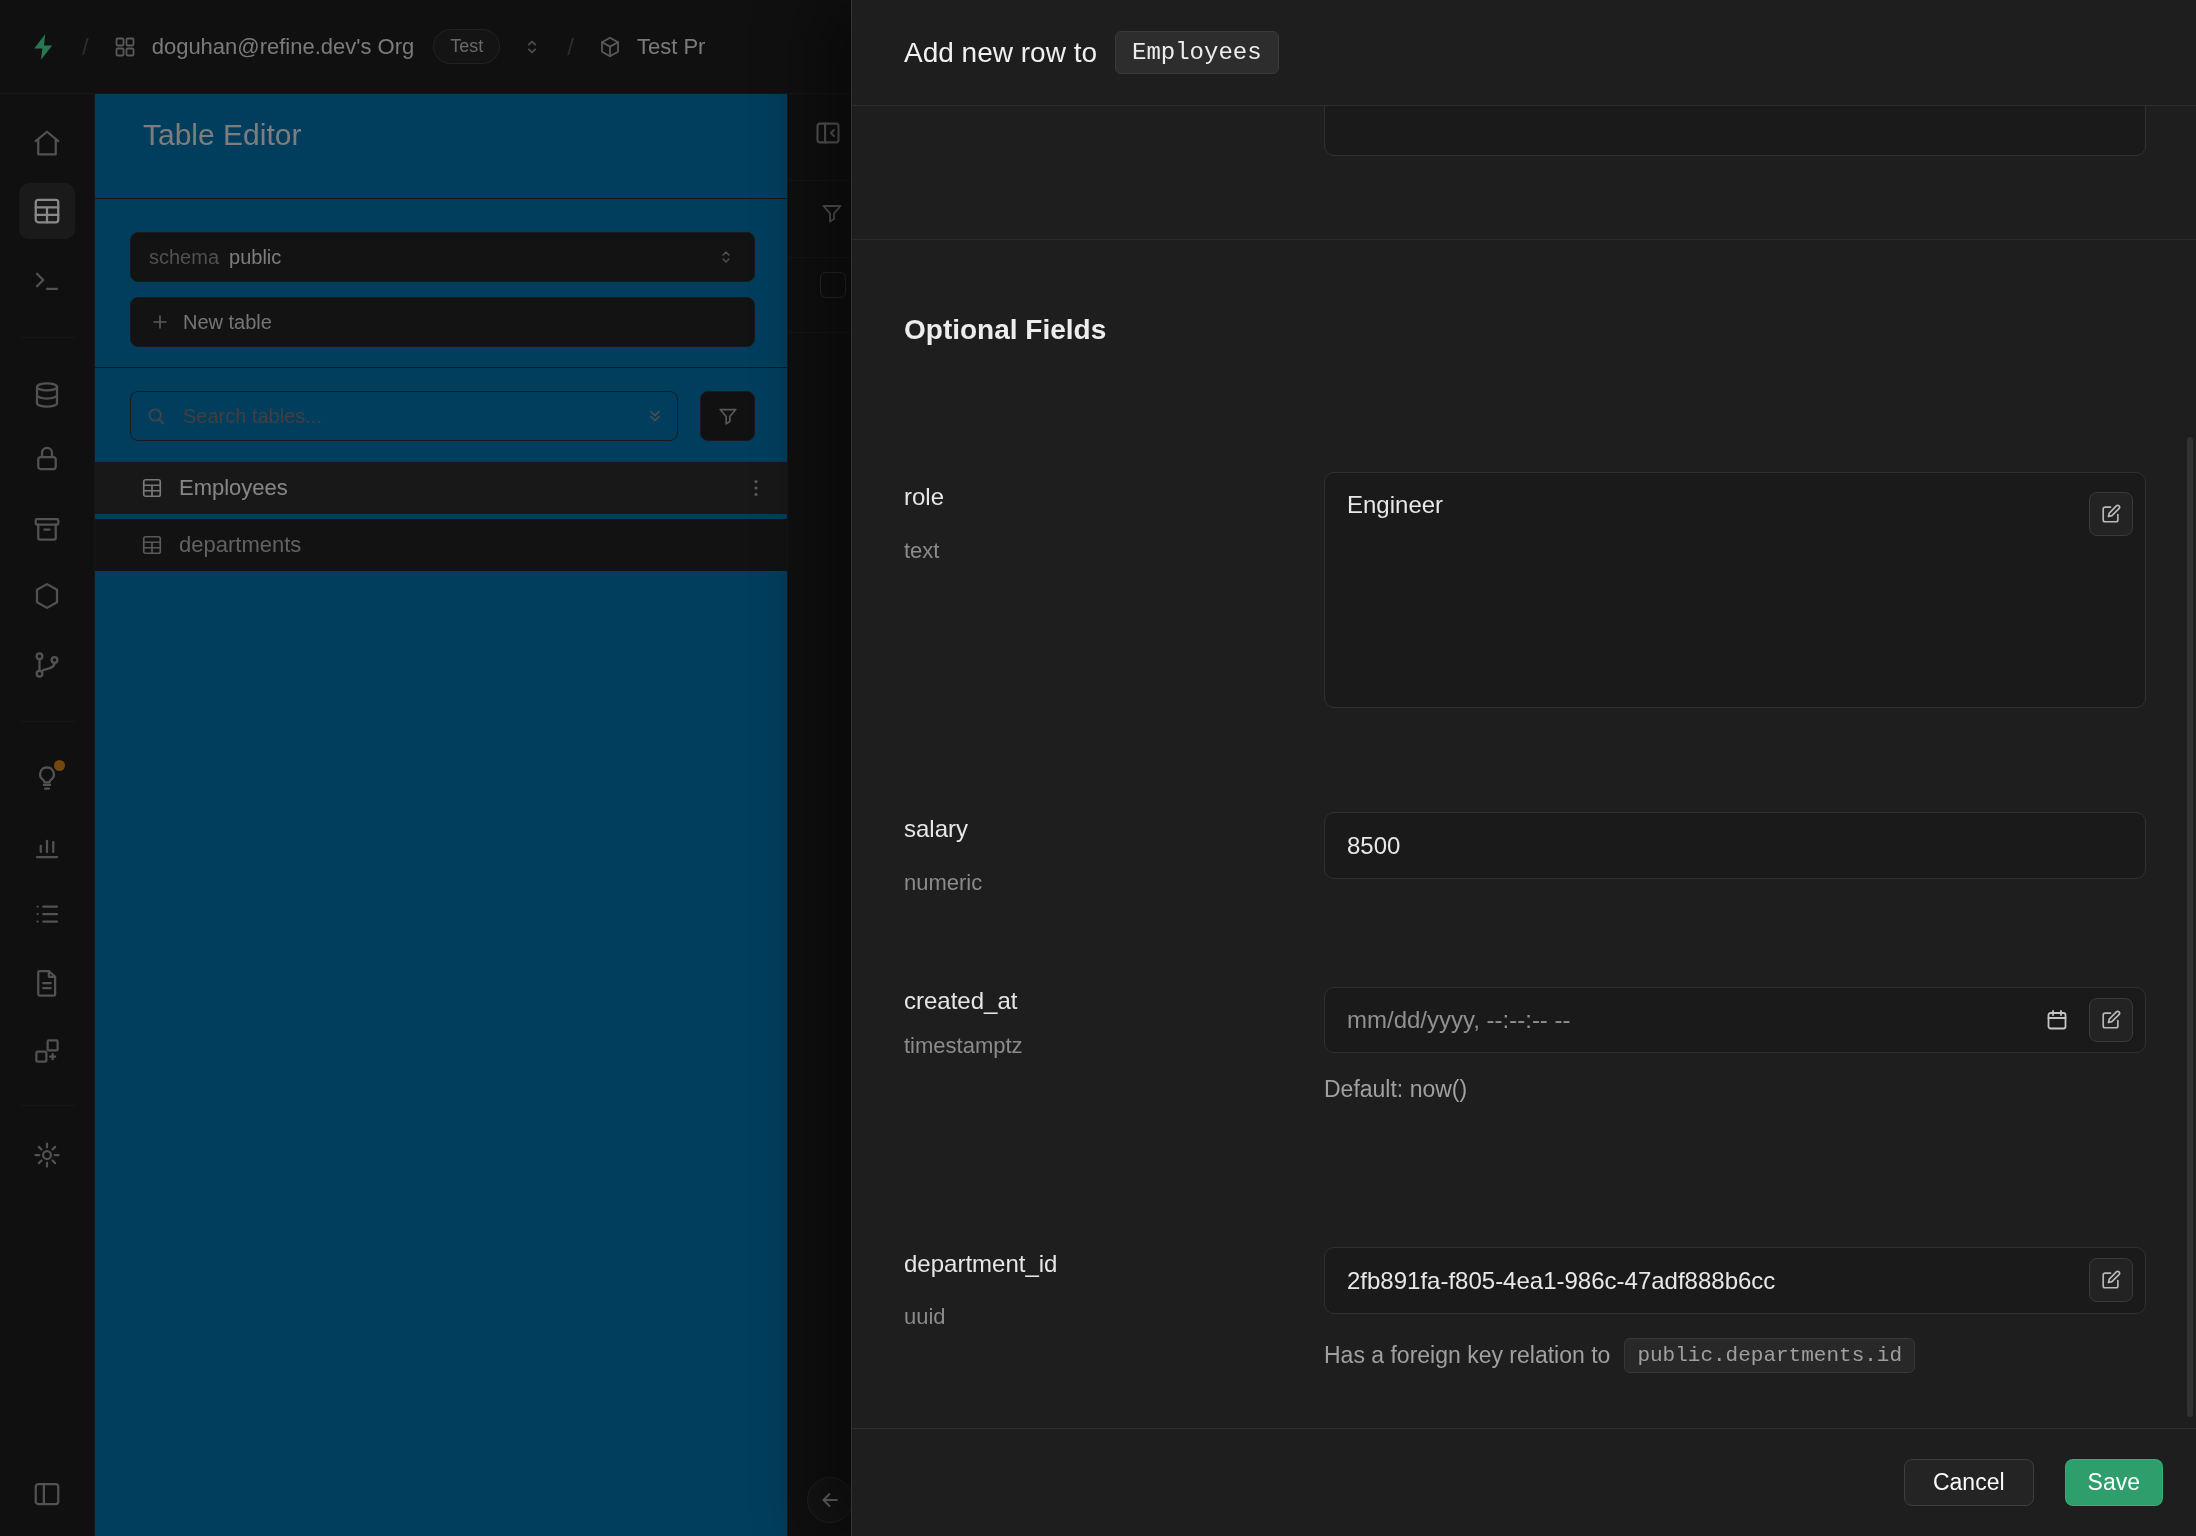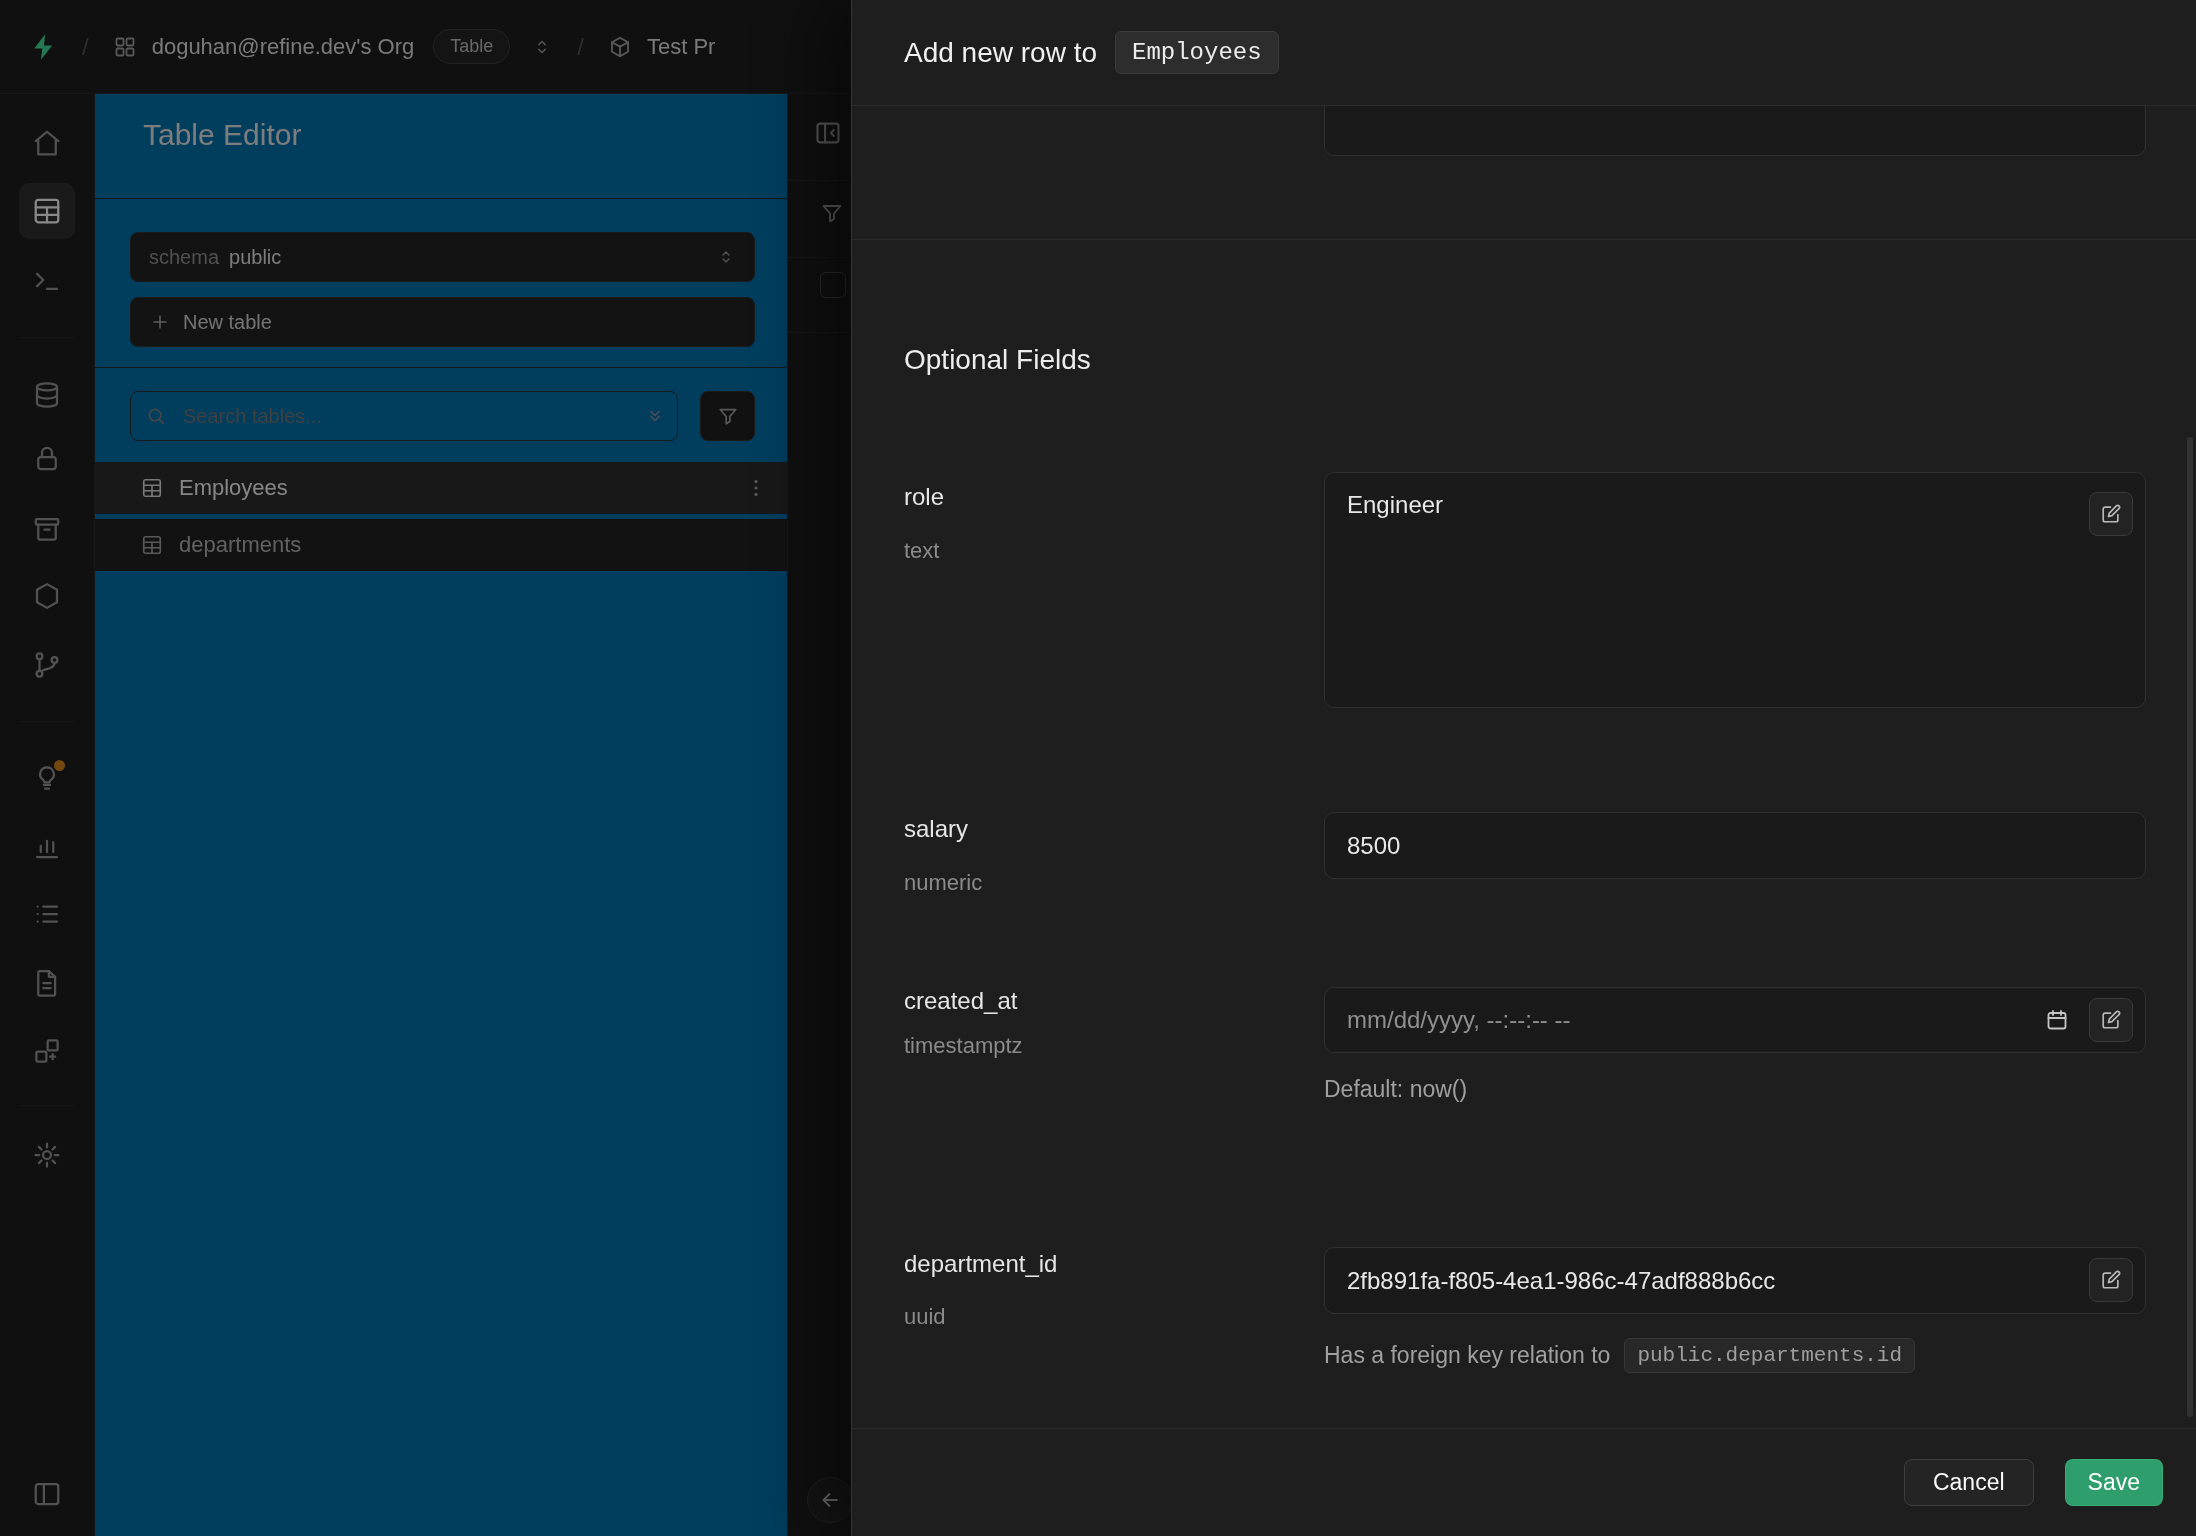--- a/index.html
+++ b/index.html
@@ -103,21 +103,21 @@
   .chip {
     font-family:"Liberation Mono", monospace; font-size:24px; color:#ededed;
     background:#2d2d2d; border:1px solid #3a3a3a; border-radius:6px; padding:7px 16px;
   }
   .drawer-body { position:absolute; left:0; top:106px; width:100%; height:1322px; overflow:hidden; }
   .clip-box {
     position:absolute; left:472px; top:-62px; width:822px; height:112px;
     background:#1a1a1a; border:1px solid #303030; border-radius:10px;
   }
   .body-div { position:absolute; left:0; top:133px; width:100%; border-top:1px solid #2a2a2a; }
-  .section-title { position:absolute; left:52px; top:208px; font-size:28px; font-weight:400; color:#ededed;margin-top:30px; }
+  .section-title { position:absolute; left:52px; top:208px; font-size:28px; font-weight:700; color:#ededed; }
   .section-sub { position:absolute; left:52px; top:254px; font-size:24px; color:#a6a6a6; }
   .f-label { position:absolute; left:52px; font-size:24px; color:#e6e6e6; }
   .f-type  { position:absolute; left:52px; font-size:22px; color:#8b8b8b; }
   .f-input {
     position:absolute; left:472px; width:822px; height:67px;
     background:#1a1a1a; border:1px solid #303030; border-radius:10px;
     color:#e8e8e8; font-size:24px; padding:0 22px; outline:none; font-family:"Liberation Sans",sans-serif;
   }
   .f-textarea {
     position:absolute; left:472px; top:366px; width:822px; height:236px;
@@ -165,21 +165,21 @@
     <div class="crumb">
       <span class="cicon">
         <svg class="icon" width="24" height="24" viewBox="0 0 24 24">
             <rect x="3.5" y="3.5" width="7" height="7" rx="1.2"></rect>
             <rect x="13.5" y="3.5" width="7" height="7" rx="1.2"></rect>
             <rect x="3.5" y="13.5" width="7" height="7" rx="1.2"></rect>
             <rect x="13.5" y="13.5" width="7" height="7" rx="1.2"></rect>
           </svg>
       </span>
       <span>doguhan@refine.dev's Org</span>
-      <span class="badge-free">Table</span>
+      <span class="badge-free">Test</span>
       <span class="switcher">
         <svg class="icon" width="22" height="22" viewBox="0 0 24 24">
             <path d="M8.5 9.5 12 6l3.5 3.5"></path>
             <path d="M8.5 14.5 12 18l3.5-3.5"></path>
           </svg>
       </span>
     </div>
     <span class="sep">/</span>
     <div class="crumb">
       <span class="cicon">

